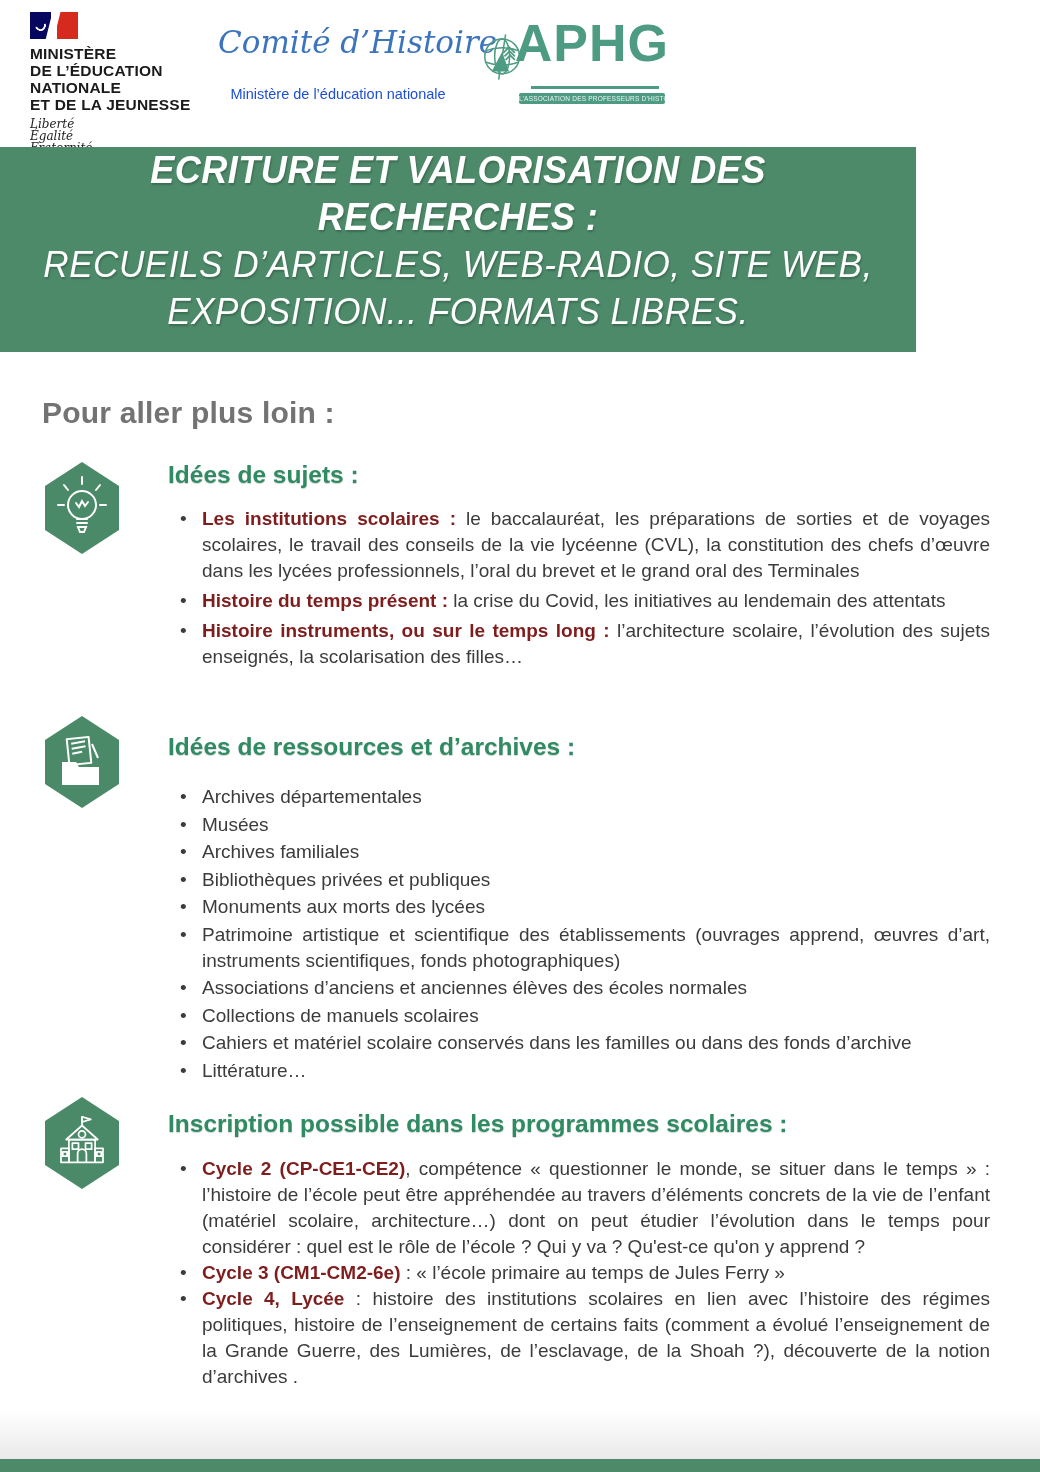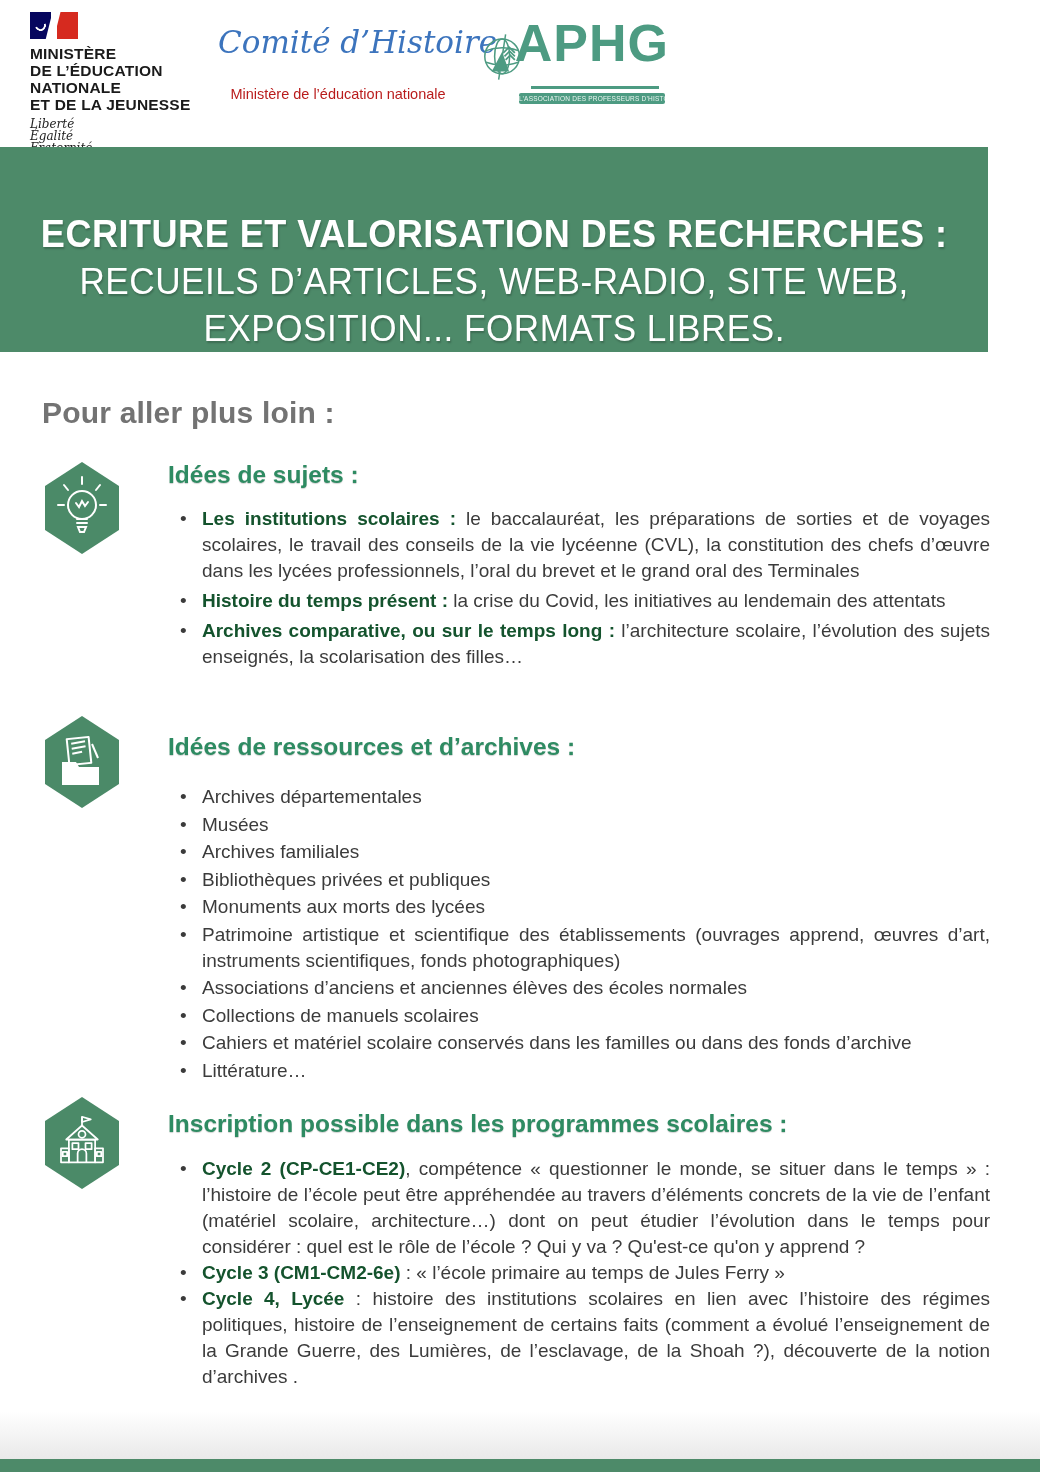--- a/index.html
+++ b/index.html
@@ -18,32 +18,32 @@
   .flag { position:relative; width:48px; height:27px; overflow:hidden; margin-bottom:6px; }
   .flag .b { position:absolute; left:0; top:0; width:21px; height:27px; background:#06065e; }
   .flag .r { position:absolute; right:0; top:0; width:21px; height:27px; background:#d62a1f; }
   .flag .w { position:absolute; left:19px; top:-3px; width:8px; height:34px; background:#fff; transform:skewX(-14deg); }
   .flag .squig { position:absolute; left:5px; top:8px; width:11px; height:11px; border:2px solid #fff; border-radius:50%; border-top-color:transparent; border-left-color:transparent; transform:rotate(25deg); }
   .gov-name { font-weight:bold; color:#1a1a1a; font-size:15.5px; line-height:17px; letter-spacing:.2px; }
   .motto { margin-top:5px; font-family:"DejaVu Serif", serif; font-style:italic; font-size:12px; line-height:12px; color:#222; }
 
   .comite { position:absolute; left:218px; top:24px; width:240px; text-align:center; }
   .comite-title { font-family:"DejaVu Serif", serif; font-style:italic; font-size:31px; color:#3c74bd; white-space:nowrap; }
-  .comite-sub { margin-top:26px; font-size:14.5px; color:#b91c1c; white-space:nowrap; }
+  .comite-sub { margin-top:26px; font-size:14.5px; color:#1d4ed8; white-space:nowrap; }
 
   .aphg { position:absolute; left:479px; top:14px; width:190px; }
   .aphg-row { display:flex; align-items:flex-start; }
   .aphg-acronym { font-size:52px; font-weight:bold; color:#4d9b82; letter-spacing:1px; line-height:58px; margin-left:-14px; }
   .aphg-rule { position:absolute; left:52px; top:72px; width:128px; height:3px; background:#4d9b82; }
   .aphg-tagline { position:absolute; left:40px; top:79px; width:146px; background:#4d9b82; border-radius:2px; color:#eaf5f0; font-size:6.5px; line-height:11px; text-align:center; letter-spacing:.2px; white-space:nowrap; overflow:hidden; }
 
   
   .banner {
-    position:absolute; left:0; top:147px; width:988px; height:205px;
-    background:#4d8a69; display:flex; flex-direction:column; justify-content:flex-end; align-items:center;
+    position:absolute; left:0; top:147px; width:916px; height:205px;
+    background:#4d8a69; display:flex; flex-direction:column; justify-content:flex-start; align-items:center;font-style:italic;
   }
   .banner-inner { transform:scaleX(.95); text-align:center; color:#fff;
     text-shadow:1px 2px 2px rgba(0,0,0,.22); letter-spacing:.5px; }
   .banner-l1 { font-size:38px; font-weight:bold; line-height:47px; }
   .banner-l2 { font-size:37px; font-weight:500; line-height:47px; }
 
   
   .h1 { position:absolute; left:42px; top:396px; font-size:30px; font-weight:bold; color:#737373; letter-spacing:.2px; }
 
   .hex {
@@ -54,21 +54,21 @@
   .hex svg { display:block; }
 
   .sec-title { position:absolute; left:168px; font-size:24.5px; font-weight:bold; color:#2e8b62; text-shadow:0 1px 1px rgba(0,0,0,.18); }
 
   .blist { position:absolute; left:178px; width:812px; list-style:none; }
   .blist li {
     position:relative; padding-left:24px; font-size:19px; line-height:26px;
     text-align:justify; color:#3b3b3b;
   }
   .blist li::before { content:"•"; position:absolute; left:2px; top:0; font-size:19px; color:#3b3b3b; }
-  .blist li strong { font-weight:bold; color:#14532d; }
+  .blist li strong { font-weight:bold; color:#7f1d1d; }
   .blist.sp1 li { margin-bottom:4px; }
   .blist.sp2 li { margin-bottom:1.5px; }
 
   #list-sujets      { top:506px; }
   #list-ressources  { top:784px; }
   #list-programmes  { top:1156px; }
   #hex-sujets       { top:462px; }
   #hex-ressources   { top:716px; }
   #hex-programmes   { top:1097px; }
   #title-sujets     { top:461px; }
@@ -159,21 +159,21 @@
         <path d="M21,44 h10"></path>
         <path d="M21,48 h10"></path>
         <path d="M22,52 h8 l-2,5 h-4 z"></path>
       </g>
     </svg>
   </div>
   <div class="sec-title" id="title-sujets">Idées de sujets :</div>
   <ul class="blist sp1" id="list-sujets">
       <li><strong>Les institutions scolaires :</strong><span> le baccalauréat, les préparations de sorties et de voyages scolaires, le travail des conseils de la vie lycéenne (CVL), la constitution des chefs d’œuvre dans les lycées professionnels, l’oral du brevet et le grand oral des Terminales</span></li>
       <li><strong>Histoire du temps présent :</strong><span> la crise du Covid, les initiatives au lendemain des attentats</span></li>
-      <li><strong>Archives comparative, ou sur le temps long :</strong><span> l’architecture scolaire, l’évolution des sujets enseignés, la scolarisation des filles…</span></li>
+      <li><strong>Histoire instruments, ou sur le temps long :</strong><span> l’architecture scolaire, l’évolution des sujets enseignés, la scolarisation des filles…</span></li>
     </ul>
 
   <div class="hex" id="hex-ressources">
     <svg width="52" height="56" viewBox="0 0 52 56">
       <g stroke="#ffffff" stroke-width="2" fill="none" stroke-linejoin="round">
         <rect x="12" y="4" width="22" height="26" transform="rotate(-6 23 17)"></rect>
         <line x1="16" y1="9" x2="30" y2="8" transform="rotate(-6 23 17)"></line>
         <line x1="16" y1="14" x2="30" y2="13" transform="rotate(-6 23 17)"></line>
         <line x1="16" y1="19" x2="26" y2="18" transform="rotate(-6 23 17)"></line>
         <path d="M36,10 l6,14"></path>

